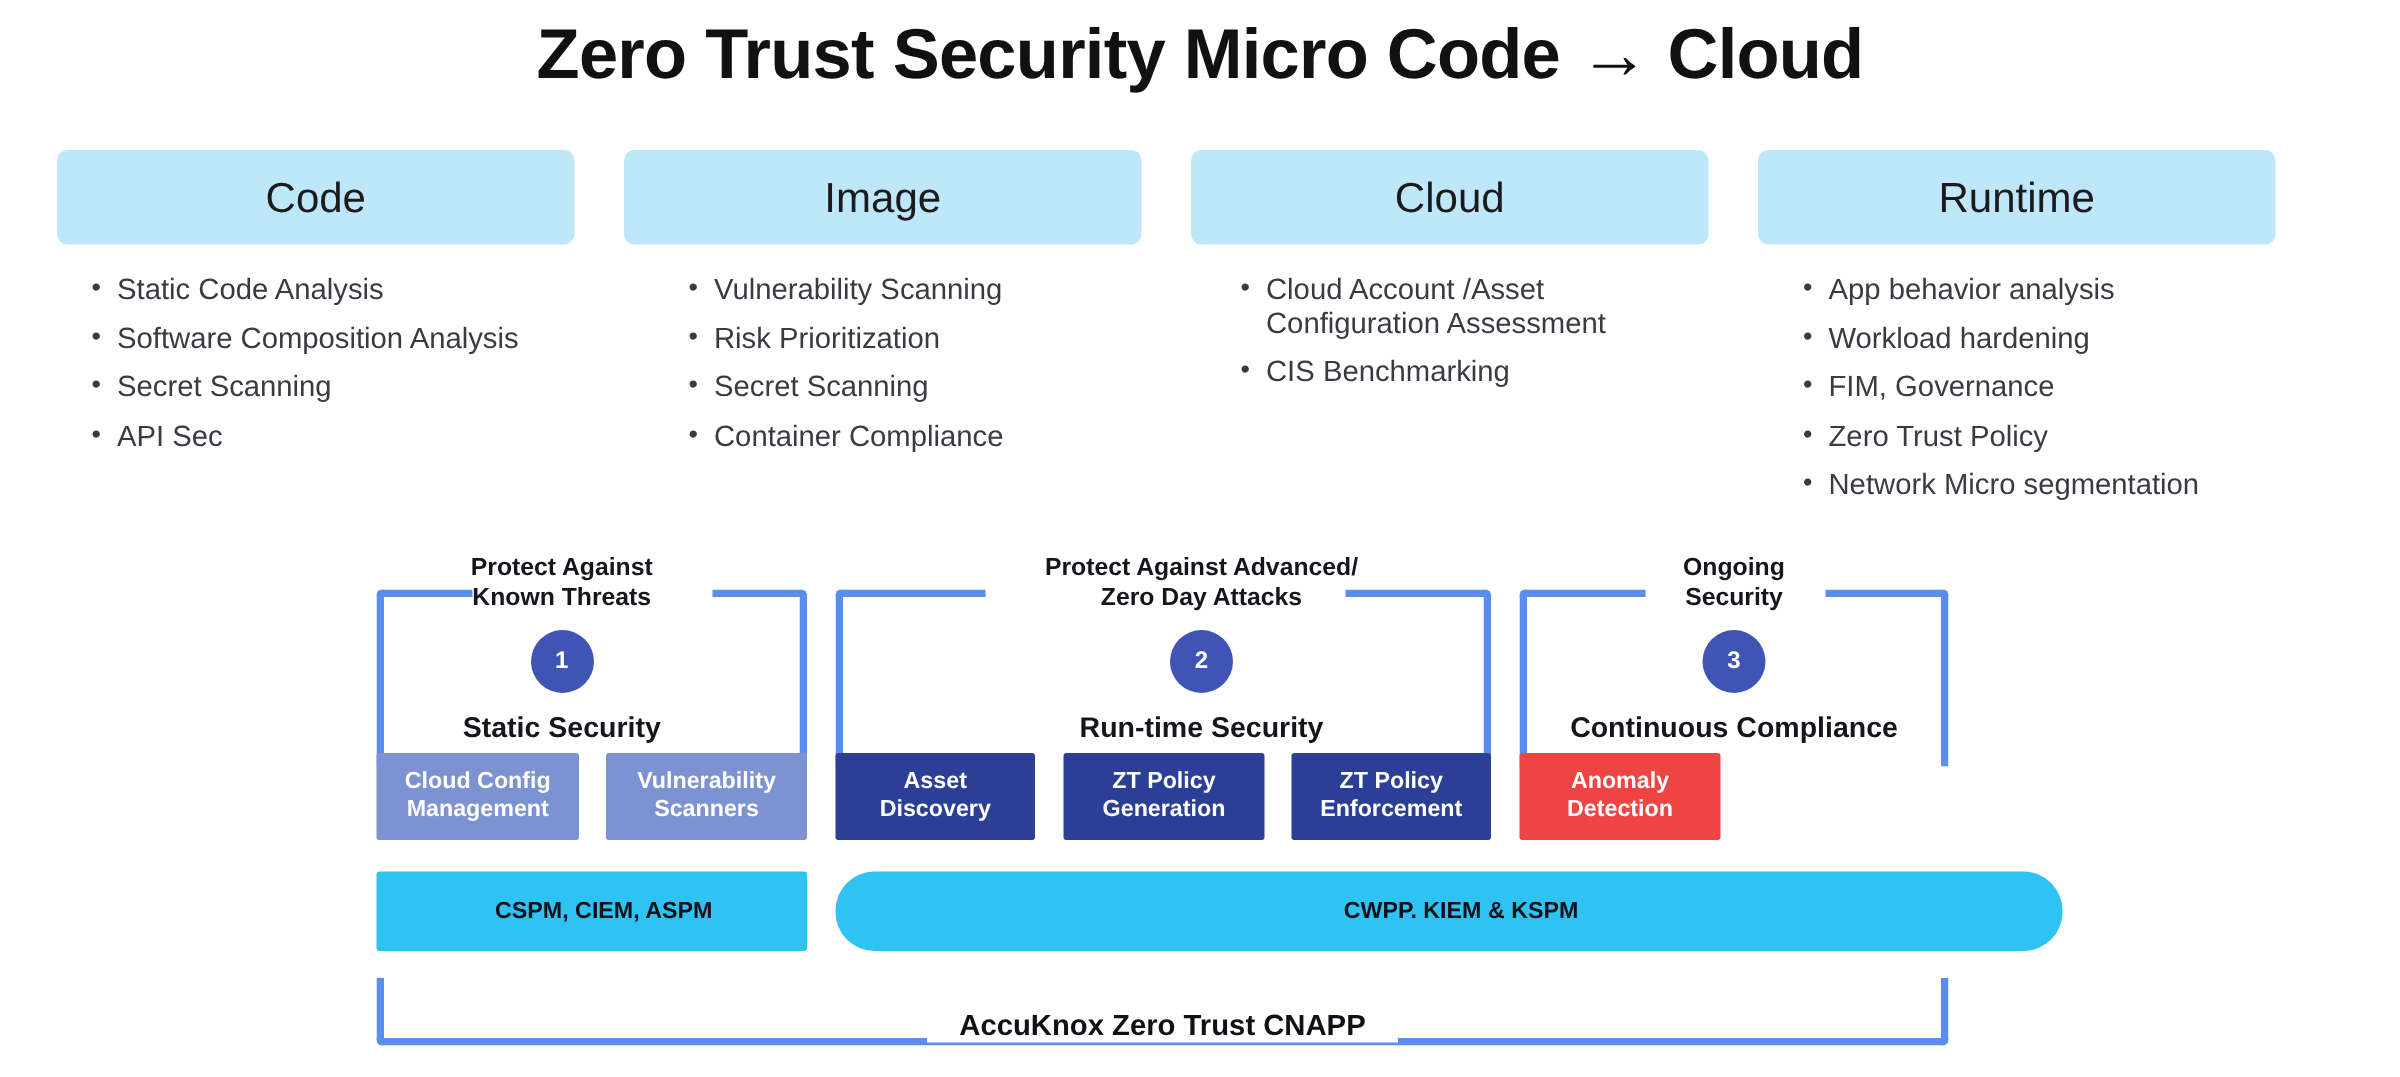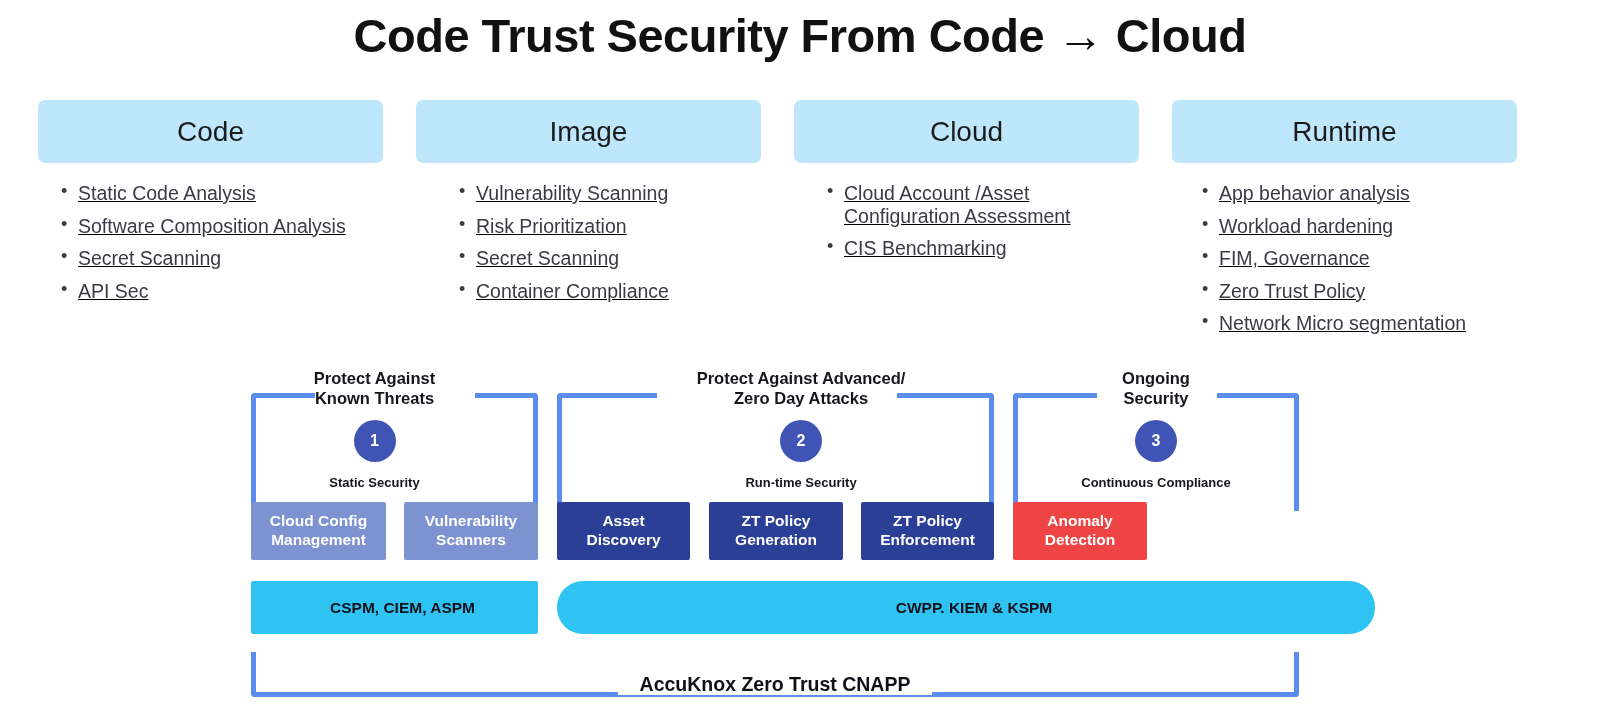--- a/index.html
+++ b/index.html
@@ -23,21 +23,21 @@
 
   
   .columns { position:absolute; left:0; top:100px; width:1600px; height:250px; }
   .col { position:absolute; top:0; }
   .col-head {
     height:63px; border-radius:7px;
     background:#bfe7fb;
     display:flex; align-items:center; justify-content:center;
     font-size:28px; color:#1b1b1b; font-weight:400;
   }
-  .col-list { margin-top:19px; padding:0; list-style:none;text-decoration:underline; }
+  .col-list { margin-top:19px; padding:0; list-style:none; }
   .col-list li {
     position:relative;
     padding-left:25px;
     font-size:19.5px;
     line-height:1.16;
     color:#3a3a44;
     margin-bottom:10px;
   }
   .col-list li::before {
     content:"•";
@@ -89,21 +89,21 @@
   .stage-circle {
     width:42px; height:42px; border-radius:50%;
     background:#4054b5;
     color:#ffffff; font-size:16px; font-weight:bold;
     display:flex; align-items:center; justify-content:center;
     margin:12px auto 0 auto;
     position:relative; z-index:3;
   }
   .stage-bottom {
     margin-top:13px;
-    font-size:13px; font-weight:bold; color:#15151c;
+    font-size:19px; font-weight:bold; color:#15151c;
     position:relative; z-index:3;
   }
   #stage-1 { left:251px;  width:247px; }
   #stage-2 { left:557px;  width:488px; }
   #stage-3 { left:1013px; width:286px; }
 
   #mask-1 { left:315px;  width:160px; }
   #mask-2 { left:657px;  width:240px; }
   #mask-3 { left:1097px; width:120px; }
 
@@ -155,21 +155,21 @@
   .u-label span {
     background:#ffffff;
     padding:0 22px;
   }
 </style>
 </head>
 <body>
 
 <div id="page">
 
-  <div class="title"><span>Code Trust Security From Code </span><span class="arrow">→</span><span> Cloud</span></div>
+  <div class="title"><span>Zero Trust Security Micro Code </span><span class="arrow">→</span><span> Cloud</span></div>
 
   <div class="columns">
 
     <div class="col" id="col-code">
       <div class="col-head">Code</div>
       <ul class="col-list">
         <li>Static Code Analysis</li>
         <li>Software Composition Analysis</li>
         <li>Secret Scanning</li>
         <li>API Sec</li>

